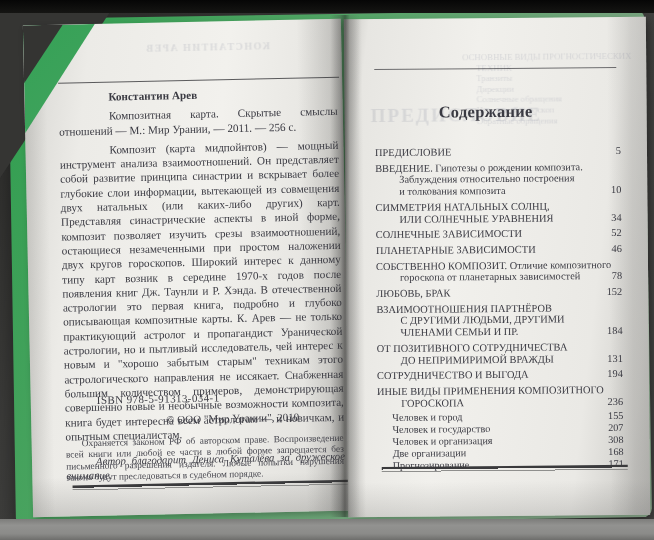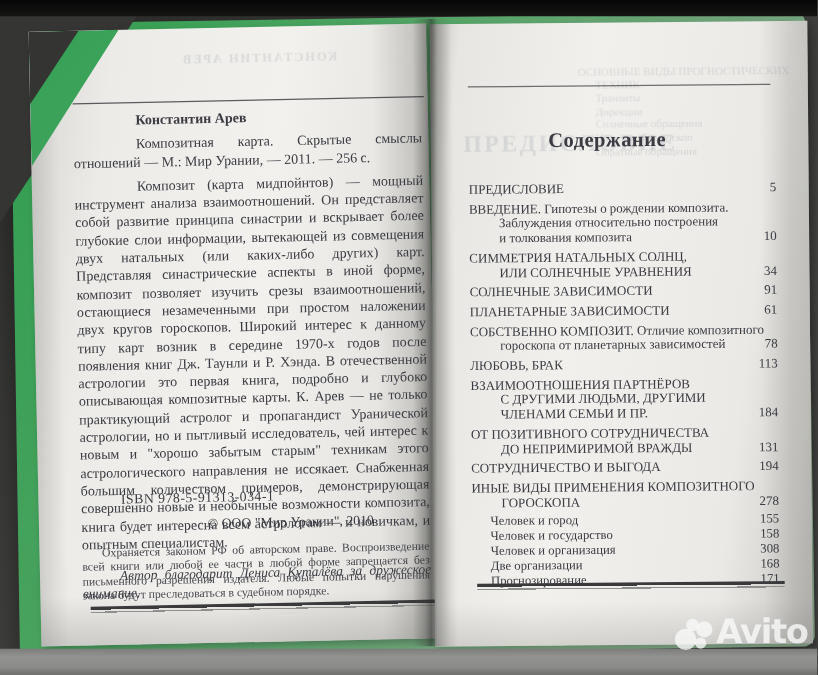--- a/index.html
+++ b/index.html
@@ -151,40 +151,40 @@
           <div class="toc-lines">
             <div class="toc-line">СИММЕТРИЯ НАТАЛЬНЫХ СОЛНЦ,</div>
             <div class="toc-line cont">ИЛИ СОЛНЕЧНЫЕ УРАВНЕНИЯ</div>
           </div>
           <div class="toc-page">34</div>
         </div>
         <div class="toc-entry">
           <div class="toc-lines">
             <div class="toc-line">СОЛНЕЧНЫЕ ЗАВИСИМОСТИ</div>
           </div>
-          <div class="toc-page">91</div>
+          <div class="toc-page">52</div>
         </div>
         <div class="toc-entry">
           <div class="toc-lines">
             <div class="toc-line">ПЛАНЕТАРНЫЕ ЗАВИСИМОСТИ</div>
           </div>
-          <div class="toc-page">61</div>
+          <div class="toc-page">46</div>
         </div>
         <div class="toc-entry">
           <div class="toc-lines">
             <div class="toc-line">СОБСТВЕННО КОМПОЗИТ. Отличие композитного</div>
             <div class="toc-line cont">гороскопа от планетарных зависимостей</div>
           </div>
           <div class="toc-page">78</div>
         </div>
         <div class="toc-entry">
           <div class="toc-lines">
             <div class="toc-line">ЛЮБОВЬ, БРАК</div>
           </div>
-          <div class="toc-page">113</div>
+          <div class="toc-page">152</div>
         </div>
         <div class="toc-entry">
           <div class="toc-lines">
             <div class="toc-line">ВЗАИМООТНОШЕНИЯ ПАРТНЁРОВ</div>
             <div class="toc-line cont">С ДРУГИМИ ЛЮДЬМИ, ДРУГИМИ</div>
             <div class="toc-line cont">ЧЛЕНАМИ СЕМЬИ И ПР.</div>
           </div>
           <div class="toc-page">184</div>
         </div>
         <div class="toc-entry">
@@ -198,33 +198,33 @@
           <div class="toc-lines">
             <div class="toc-line">СОТРУДНИЧЕСТВО И ВЫГОДА</div>
           </div>
           <div class="toc-page">194</div>
         </div>
         <div class="toc-entry">
           <div class="toc-lines">
             <div class="toc-line">ИНЫЕ ВИДЫ ПРИМЕНЕНИЯ КОМПОЗИТНОГО</div>
             <div class="toc-line cont">ГОРОСКОПА</div>
           </div>
-          <div class="toc-page">278</div>
+          <div class="toc-page">236</div>
         </div>
         <div class="toc-entry sub">
           <div class="toc-lines">
             <div class="toc-line">Человек и город</div>
           </div>
           <div class="toc-page">155</div>
         </div>
         <div class="toc-entry sub">
           <div class="toc-lines">
             <div class="toc-line">Человек и государство</div>
           </div>
-          <div class="toc-page">158</div>
+          <div class="toc-page">207</div>
         </div>
         <div class="toc-entry sub">
           <div class="toc-lines">
             <div class="toc-line">Человек и организация</div>
           </div>
           <div class="toc-page">308</div>
         </div>
         <div class="toc-entry sub">
           <div class="toc-lines">
             <div class="toc-line">Две организации</div>
@@ -238,21 +238,14 @@
           <div class="toc-page">171</div>
         </div>
       </div>
     <div class="abs dbl-rule" id="rp-dblrule"></div>
   </div>
 
   <div class="abs" id="gutter"></div>
   <div class="abs" id="top-strip"></div>
   <div class="abs" id="bottom-bar"></div>
 
-  <div class="abs" id="watermark">
-    <span class="dot" id="dot-a"></span>
-    <span class="dot" id="dot-b"></span>
-    <span class="dot" id="dot-c"></span>
-    <span class="dot" id="dot-d"></span>
-    <span id="watermark-label">Avito</span>
-  </div>
 
 </div>
 
 </body></html>

